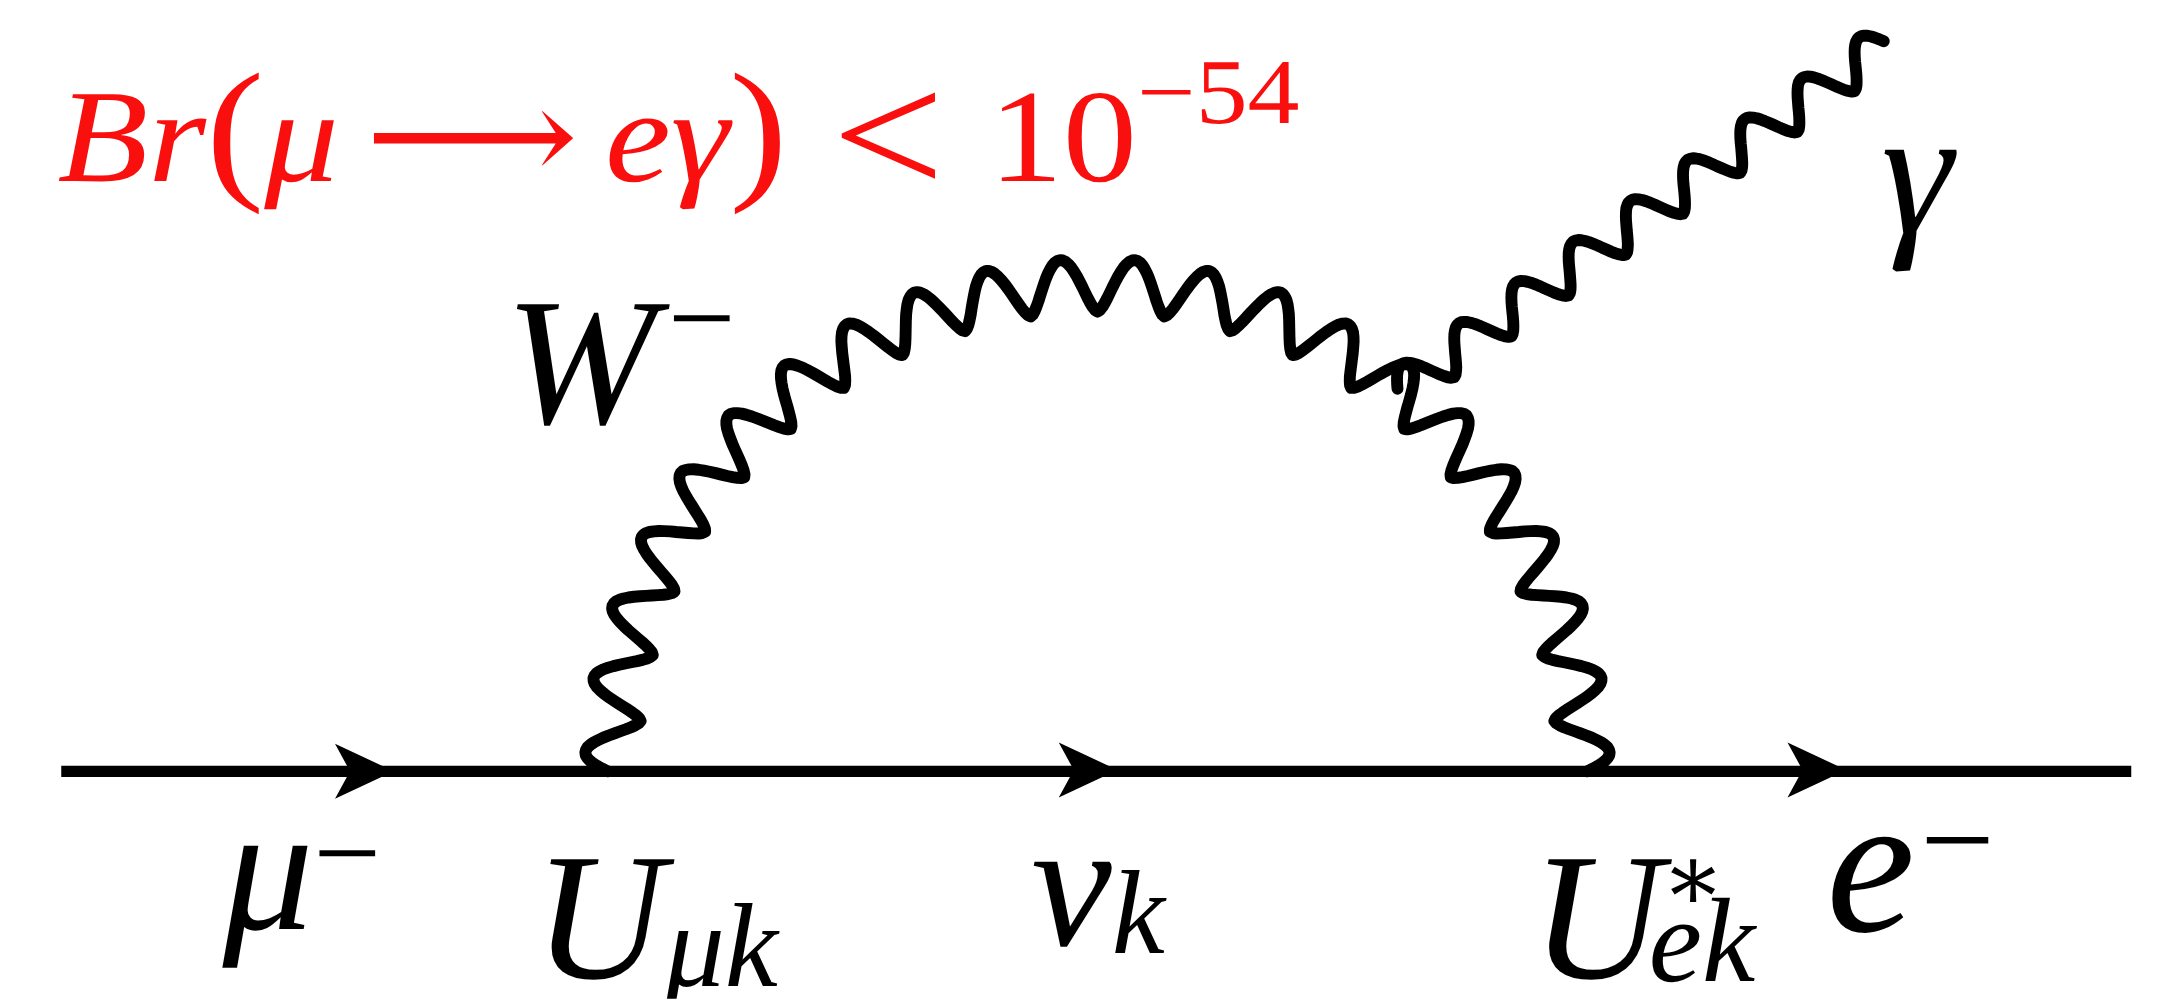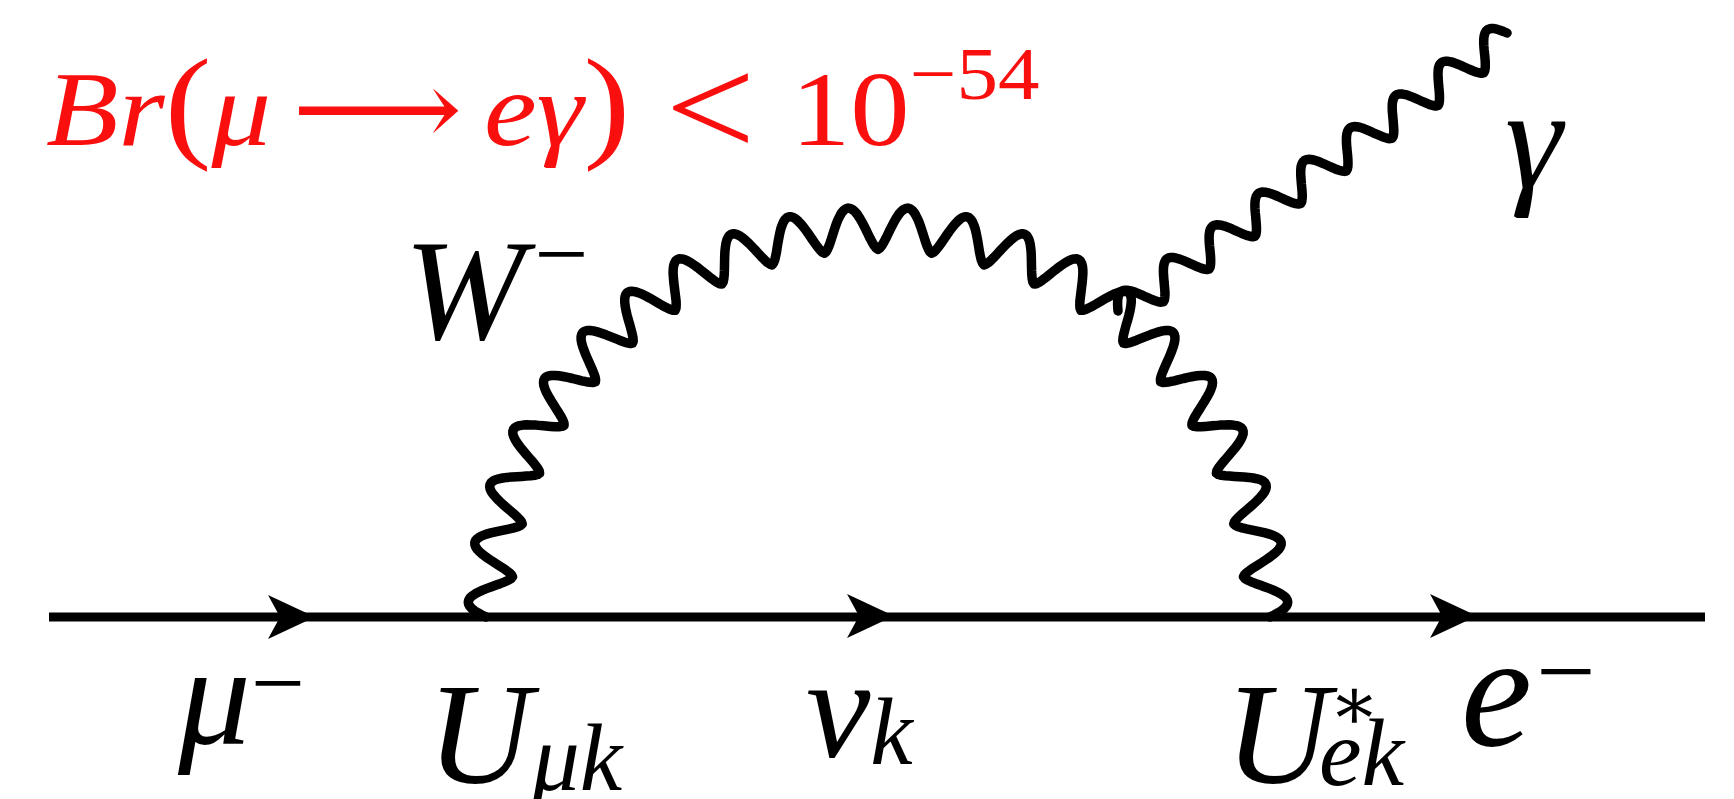--- a/index.html
+++ b/index.html
@@ -47,21 +47,21 @@
 </div>
 
 <div class="lbl" style="left:178px;top:623px;">
   <span class="it">μ</span><span class="sup sup-lo">−</span>
 </div>
 
 <div class="lbl" style="left:427px;top:662px;">
   <span class="it">U</span><span class="sub it">μk</span>
 </div>
 
-<div class="lbl" style="left:806px;top:636px;">
+<div class="lbl" style="left:825px;top:636px;">
   <span class="it">ν</span><span class="sub it">k</span>
 </div>
 
 <div class="lbl" style="left:1225px;top:662px;">
   <span class="it">U</span><span class="pos" style="left:104px;top:4px;font-size:75px;">∗</span><span class="pos it" style="left:94px;top:43px;font-size:96px;">ek</span>
 </div>
 
 <div class="lbl" style="left:1461px;top:611px;font-size:160px;">
   <span class="it">e</span><span class="sup sup-md">−</span>
 </div>

